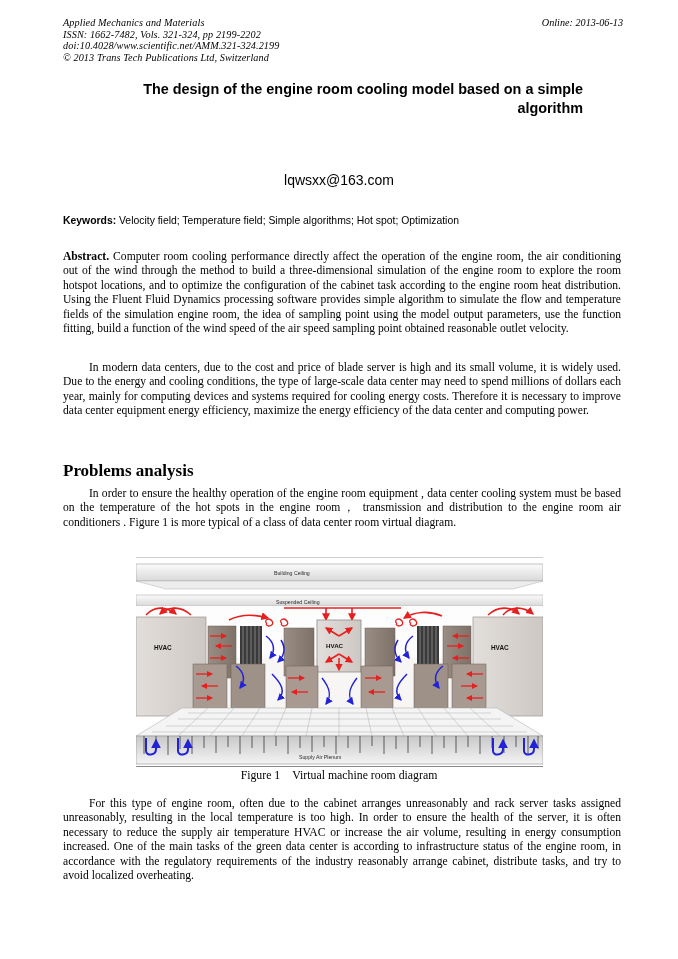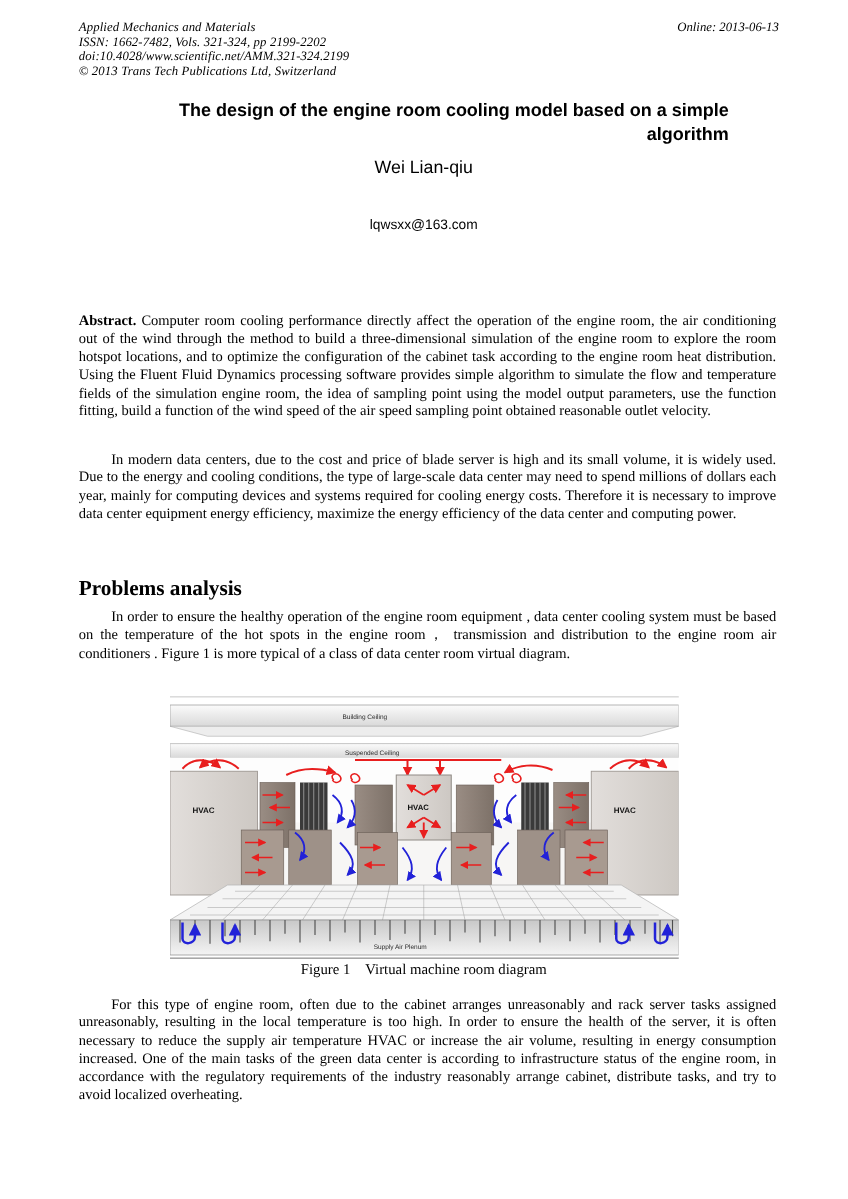--- a/index.html
+++ b/index.html
@@ -79,21 +79,21 @@
     font-size: 11.2px;
     line-height: 15px;
   }
   .email {
     position: absolute;
     top: 173px;
     left: 0;
     right: 0;
     text-align: center;
     font-family: "Liberation Sans", sans-serif;
-    font-size: 11px;
+    font-size: 14px;
     line-height: 14px;
   }
 
   
   .keywords {
     position: absolute;
     top: 214px;
     left: 63px;
     right: 57px;
     font-family: "Liberation Sans", sans-serif;
@@ -173,23 +173,25 @@
     <div class="journal-left">
       <div>Applied Mechanics and Materials</div>
       <div>ISSN: 1662-7482, Vols. 321-324, pp 2199-2202</div>
       <div>doi:10.4028/www.scientific.net/AMM.321-324.2199</div>
       <div>© 2013 Trans Tech Publications Ltd, Switzerland</div>
     </div>
     <div class="journal-right">Online: 2013-06-13</div>
   </div>
 
   <div class="title">The design of the engine room cooling model based on a simple algorithm</div>
-  <div class="author">Wei Lian-qiu</div>
   <div class="email">lqwsxx@163.com</div>
 
+  <div class="keywords">
+    <span class="kw-label">Keywords:</span><span> Velocity field; Temperature field; Simple algorithms; Hot spot; Optimization</span>
+  </div>
 
   <div class="body-block" id="abstract-block">
     <p><span class="lbl-bold">Abstract.</span><span> Computer room cooling performance directly affect the operation of the engine room, the air conditioning out of the wind through the method to build a three-dimensional simulation of the engine room to explore the room hotspot locations, and to optimize the configuration of the cabinet task according to the engine room heat distribution. Using the Fluent Fluid Dynamics processing software provides simple algorithm to simulate the flow and temperature fields of the simulation engine room, the idea of sampling point using the model output parameters, use the function fitting, build a function of the wind speed of the air speed sampling point obtained reasonable outlet velocity.</span></p>
   </div>
 
   <div class="body-block" id="intro-para">
     <p class="indent">In modern data centers, due to the cost and price of blade server is high and its small volume, it is widely used. Due to the energy and cooling conditions, the type of large-scale data center may need to spend millions of dollars each year, mainly for computing devices and systems required for cooling energy costs. Therefore it is necessary to improve data center equipment energy efficiency, maximize the energy efficiency of the data center and computing power.</p>
   </div>
 
   <div class="section-heading" id="problems-heading">Problems analysis</div>

